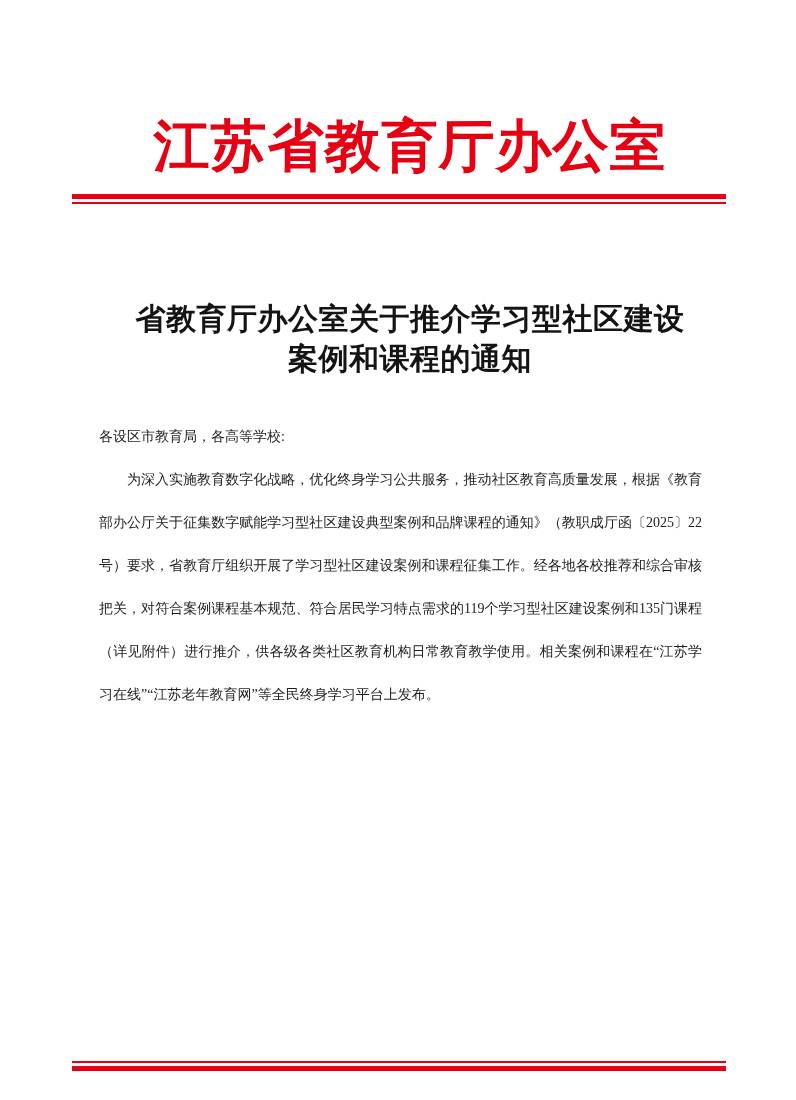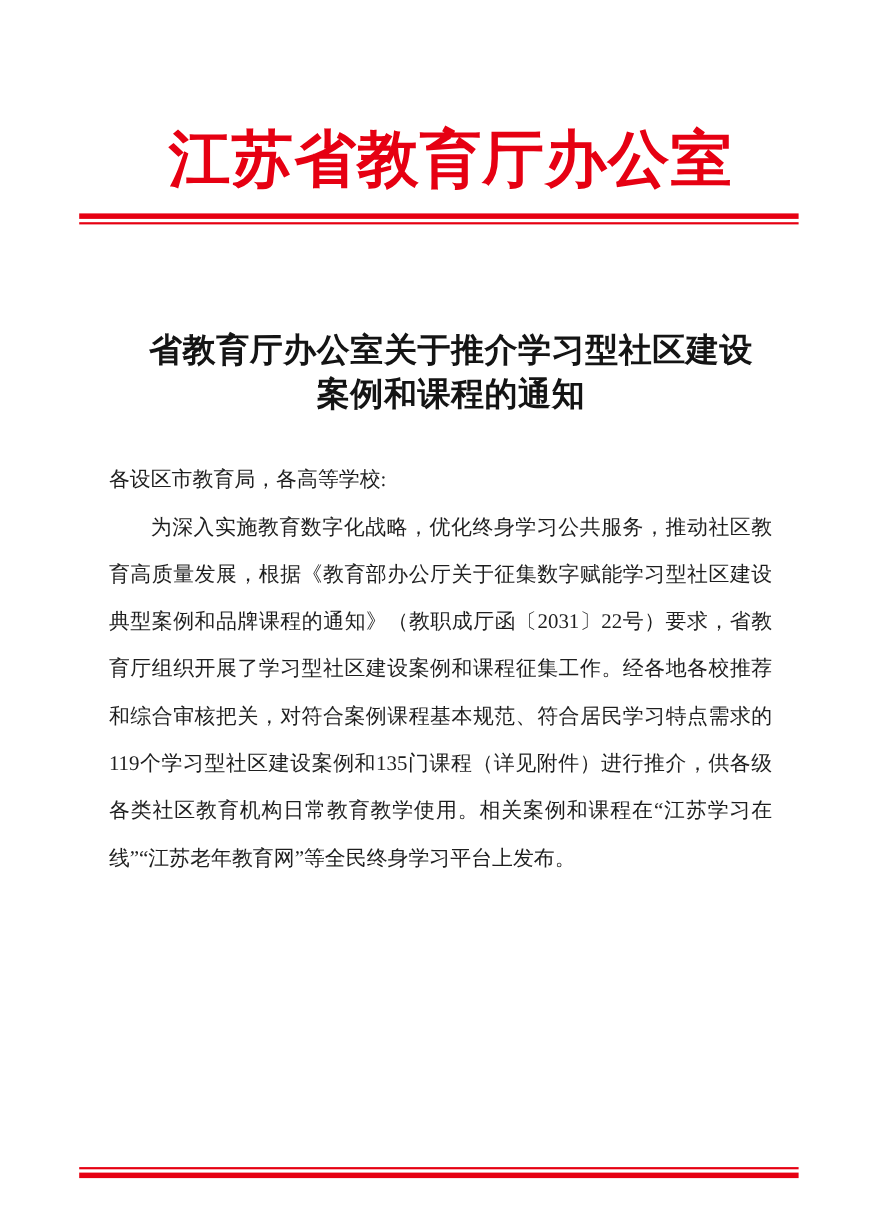--- a/index.html
+++ b/index.html
@@ -58,21 +58,21 @@
     color: #141414;
     letter-spacing: 0.5px;
   }
 
   
   .body-text {
     position: absolute;
     top: 399px;
     left: 99px;
     width: 603px;
-    font-size: 19px;
+    font-size: 14px;
     line-height: 43px;
     color: #1e1e1e;
     text-align: justify;
   }
   .body-text p {
     margin: 0;
     text-indent: 2em;
   }
   .body-text p.salutation {
     text-indent: 0;
@@ -91,21 +91,21 @@
     <div class="bar-thin"></div>
   </div>
 
   <div class="notice-title">
     <div>省教育厅办公室关于推介学习型社区建设</div>
     <div>案例和课程的通知</div>
   </div>
 
   <div class="body-text">
     <p class="salutation">各设区市教育局，各高等学校:</p>
-    <p>为深入实施教育数字化战略，优化终身学习公共服务，推动社区教育高质量发展，根据《教育部办公厅关于征集数字赋能学习型社区建设典型案例和品牌课程的通知》（教职成厅函〔2031〕22号）要求，省教育厅组织开展了学习型社区建设案例和课程征集工作。经各地各校推荐和综合审核把关，对符合案例课程基本规范、符合居民学习特点需求的119个学习型社区建设案例和135门课程（详见附件）进行推介，供各级各类社区教育机构日常教育教学使用。相关案例和课程在“江苏学习在线”“江苏老年教育网”等全民终身学习平台上发布。</p>
+    <p>为深入实施教育数字化战略，优化终身学习公共服务，推动社区教育高质量发展，根据《教育部办公厅关于征集数字赋能学习型社区建设典型案例和品牌课程的通知》（教职成厅函〔2025〕22号）要求，省教育厅组织开展了学习型社区建设案例和课程征集工作。经各地各校推荐和综合审核把关，对符合案例课程基本规范、符合居民学习特点需求的119个学习型社区建设案例和135门课程（详见附件）进行推介，供各级各类社区教育机构日常教育教学使用。相关案例和课程在“江苏学习在线”“江苏老年教育网”等全民终身学习平台上发布。</p>
   </div>
 
   <div class="rule rule-bottom">
     <div class="bar-thin"></div>
     <div class="bar-gap"></div>
     <div class="bar-thick"></div>
   </div>
 
 </div>
 

